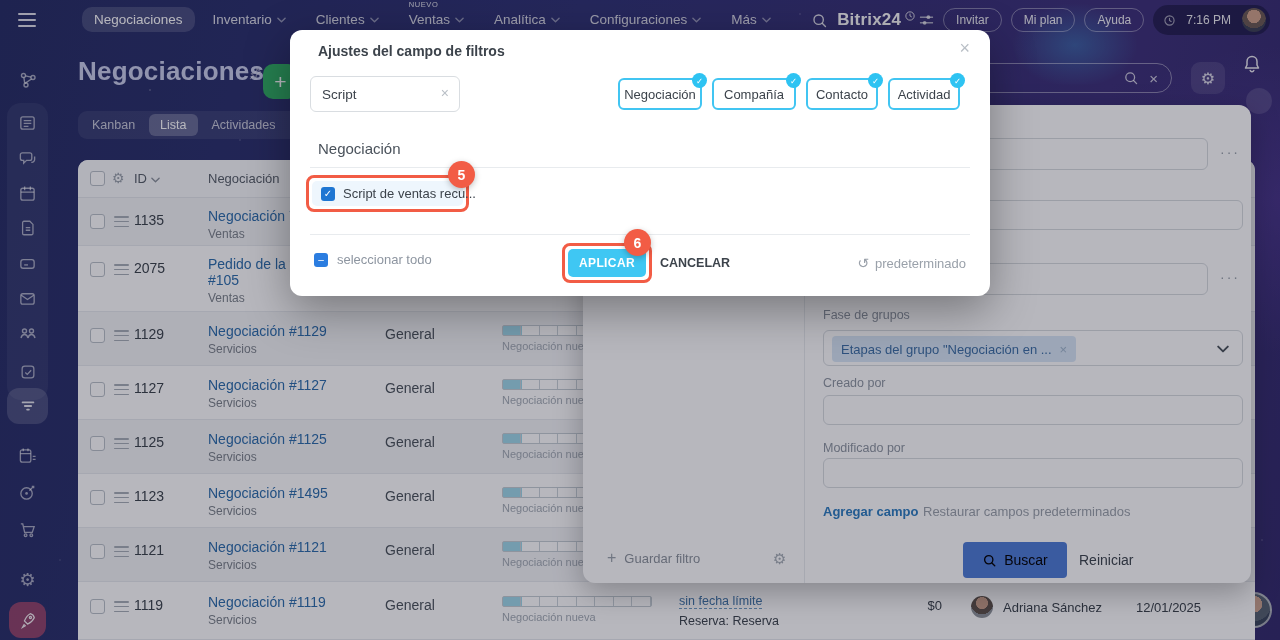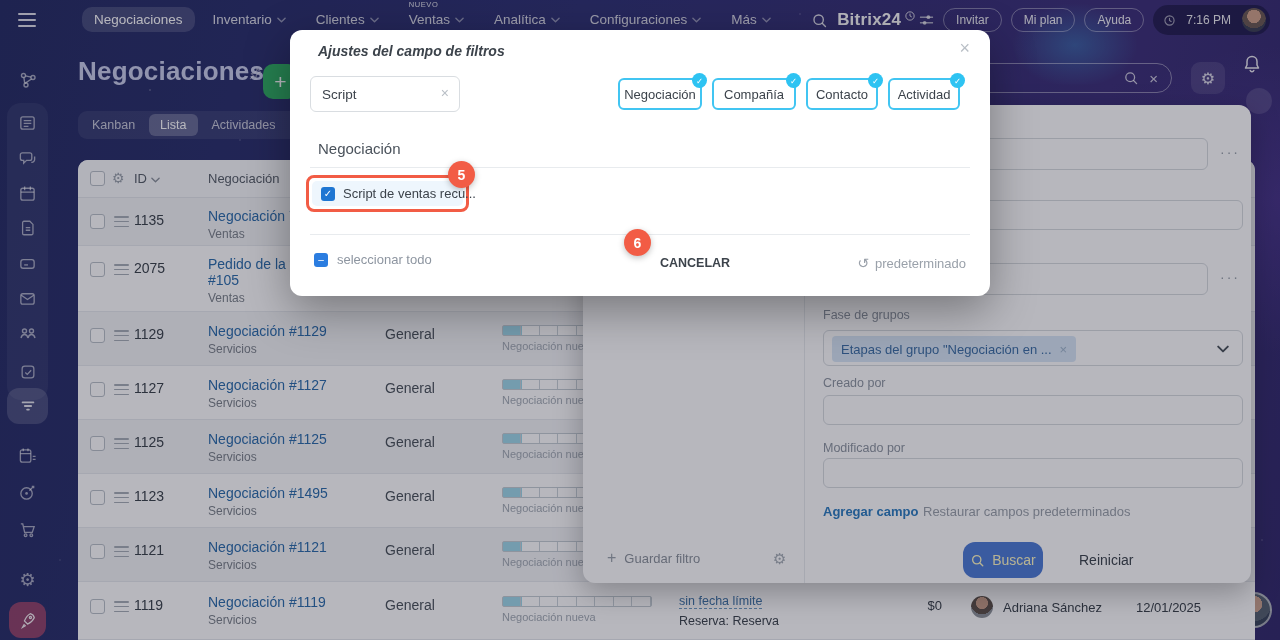--- a/index.html
+++ b/index.html
@@ -92,27 +92,27 @@
   .lc-gear { position:absolute; left:190px; bottom:15px; color:#a5adb5; font-size:15px; cursor:pointer; }
   .fin { position:absolute; border:1px solid #d7dbdf; border-radius:6px; background:#fff; cursor:text; }
   .fdots { position:absolute; color:#9aa2ab; font-size:14px; letter-spacing:2px; cursor:pointer; }
   .flabel { position:absolute; font-size:12.5px; color:#8d95a0; }
   .fselect { position:absolute; left:240px; width:420px; height:36px; border:1px solid #d7dbdf; border-radius:6px; background:#fff; cursor:pointer; }
   .fchip { position:absolute; left:8px; top:5px; height:26px; display:flex; align-items:center; gap:8px; background:#d9e7f6; border-radius:4px; padding:0 9px; font-size:13px; color:#3b6ea5; white-space:nowrap; }
   .fchip .x { color:#9fb6cd; font-size:13px; cursor:pointer; }
   .fselect .chev { position:absolute; right:13px; top:14px; color:#4a525a; }
   .linkblue { position:absolute; font-size:13px; font-weight:700; color:#2b7cc0; cursor:pointer; }
   .linkgray { position:absolute; font-size:13px; color:#9aa1aa; cursor:pointer; }
-  .buscar { position:absolute; left:380px; top:437px; width:80px; height:36px; background:#4d7bd6; border-radius:12px; color:#fef9c3; font-size:14px; display:flex; align-items:center; justify-content:center; gap:7px; cursor:pointer; }
+  .buscar { position:absolute; left:380px; top:437px; width:104px; height:36px; background:#4d7bd6; border-radius:4px; color:#000000; font-size:14px; display:flex; align-items:center; justify-content:center; gap:7px; cursor:pointer; }
   .reiniciar { position:absolute; left:496px; top:447px; font-size:14px; color:#3c444c; cursor:pointer; }
   
   .dim { position:absolute; inset:0; background:rgba(15,18,38,.30); z-index:50; }
   
   .modal { position:absolute; left:290px; top:30px; width:700px; height:266px; background:#fff; border-radius:12px; box-shadow:0 14px 45px rgba(0,0,0,.35); z-index:100; }
-  .m-title { position:absolute; left:28px; top:13px; font-size:14px; font-weight:700; color:#3c434b;font-style:italic; }
+  .m-title { position:absolute; left:28px; top:13px; font-size:14px; font-weight:700; color:#3c434b; }
   .m-close { position:absolute; right:20px; top:8px; font-size:18px; color:#b9bfc6; cursor:pointer; }
   .m-search { position:absolute; left:20px; top:46px; width:150px; height:36px; border:1px solid #d9dde1; border-radius:6px; }
   .m-search input { position:absolute; left:11px; top:0; width:110px; height:34px; border:none; outline:none; font-size:13.5px; color:#3c434b; font-family:inherit; background:transparent; }
   .m-search .clr { position:absolute; right:10px; top:8px; font-size:14px; color:#b9bfc6; cursor:pointer; }
   .etab { position:absolute; top:48px; height:32px; border:2px solid #41c5f2; border-radius:6px; background:#fff; font-size:13px; color:#3c434b; display:flex; align-items:center; justify-content:center; cursor:pointer; }
   .etab .bdg { position:absolute; top:-7px; right:-7px; width:15px; height:15px; border-radius:50%; background:#2ec3f2; color:#fff; font-size:8.5px; display:flex; align-items:center; justify-content:center; }
   .m-section { position:absolute; left:28px; top:110px; font-size:15px; color:#4a525b; }
   .m-div { position:absolute; left:20px; width:660px; height:1px; background:#e8ebee; }
   .hl { position:absolute; border:3px solid #f25c45; border-radius:8px; }
   .numbadge { position:absolute; width:27px; height:27px; border-radius:50%; background:#f25c45; color:#fff; font-size:14px; font-weight:700; display:flex; align-items:center; justify-content:center; box-shadow:0 2px 6px rgba(0,0,0,.25); z-index:5; }
@@ -546,20 +546,23 @@
         <span class="bluecb">✓</span>
         <span class="lbl">Script de ventas recu...</span>
       </div>
     </div>
     <div class="numbadge" style="left:158px; top:131px">5</div>
     <div class="m-div" style="top:204px"></div>
     <div class="selall">
       <span class="bluecb" style="background:#2b7de0">–</span>
       <span class="lbl">seleccionar todo</span>
     </div>
+    <div class="applywrap">
+      <div class="applybtn">APLICAR</div>
+    </div>
     <div class="numbadge" style="left:334px; top:199px">6</div>
     <span class="cancel">CANCELAR</span>
     <div class="defaultlink">
       <span style="font-size:14px">↺</span>
       <span>predeterminado</span>
     </div>
   </div>
 
 </div>
 

